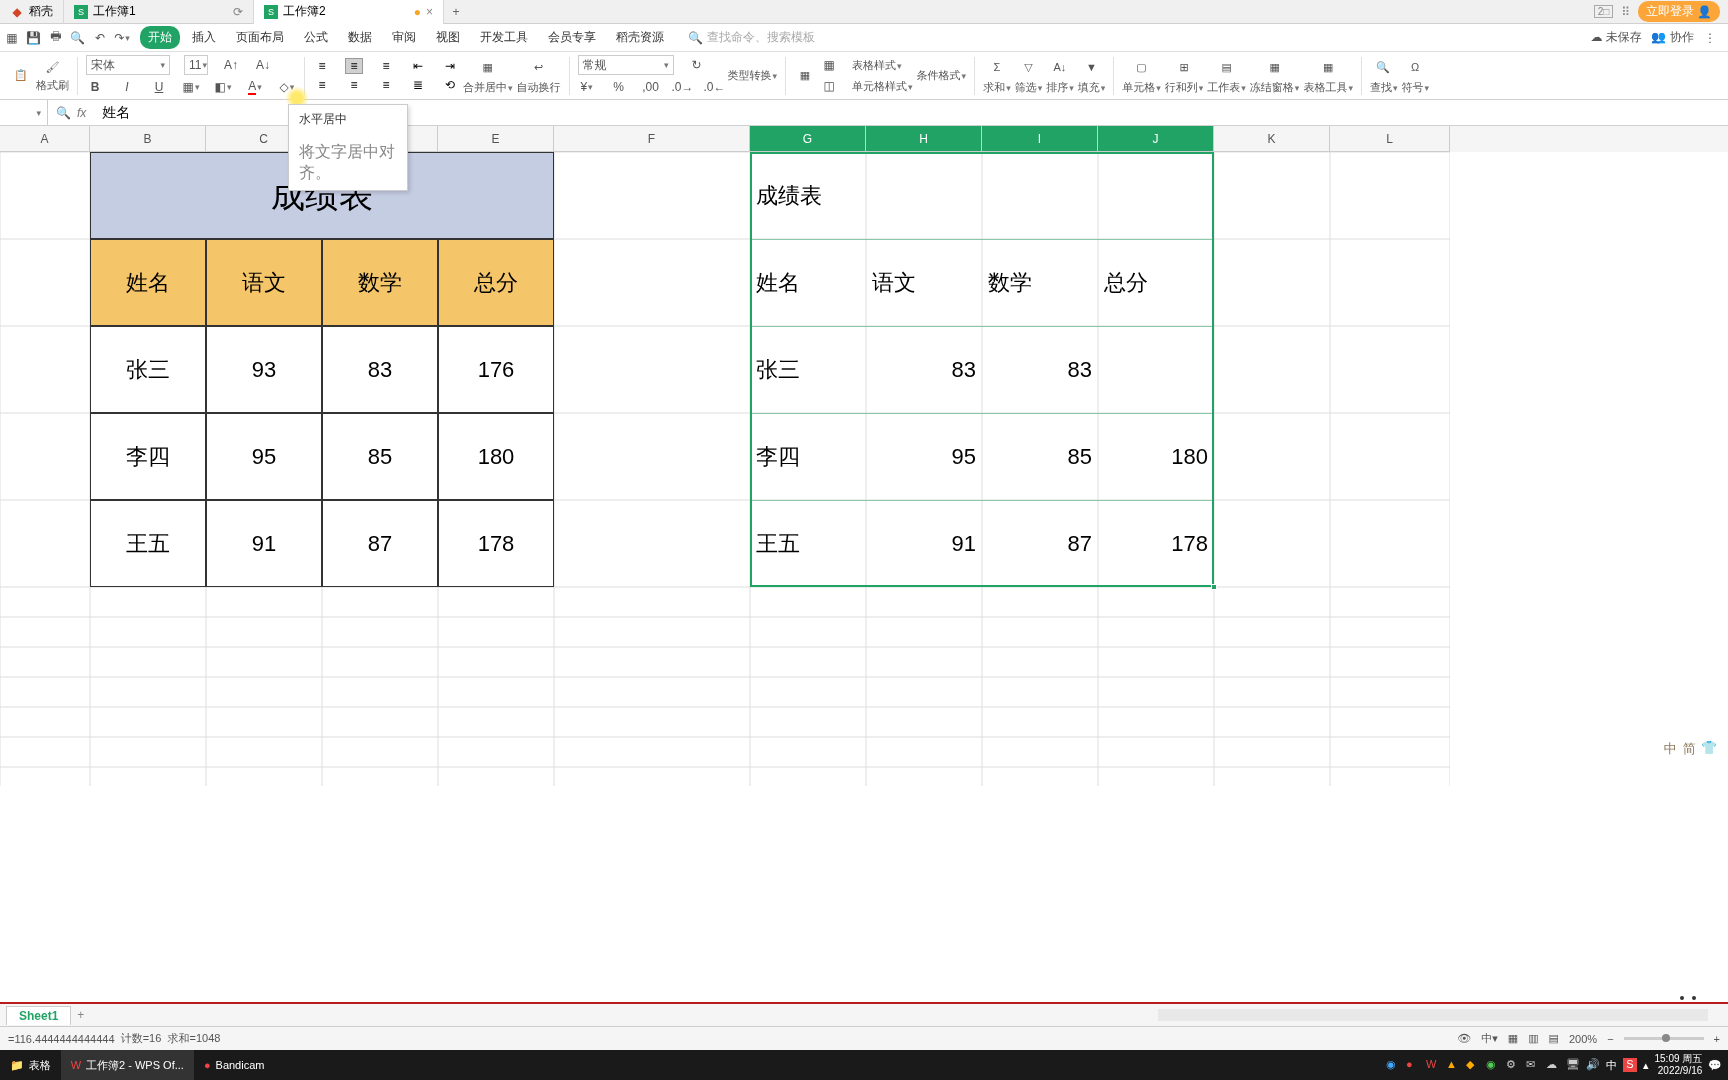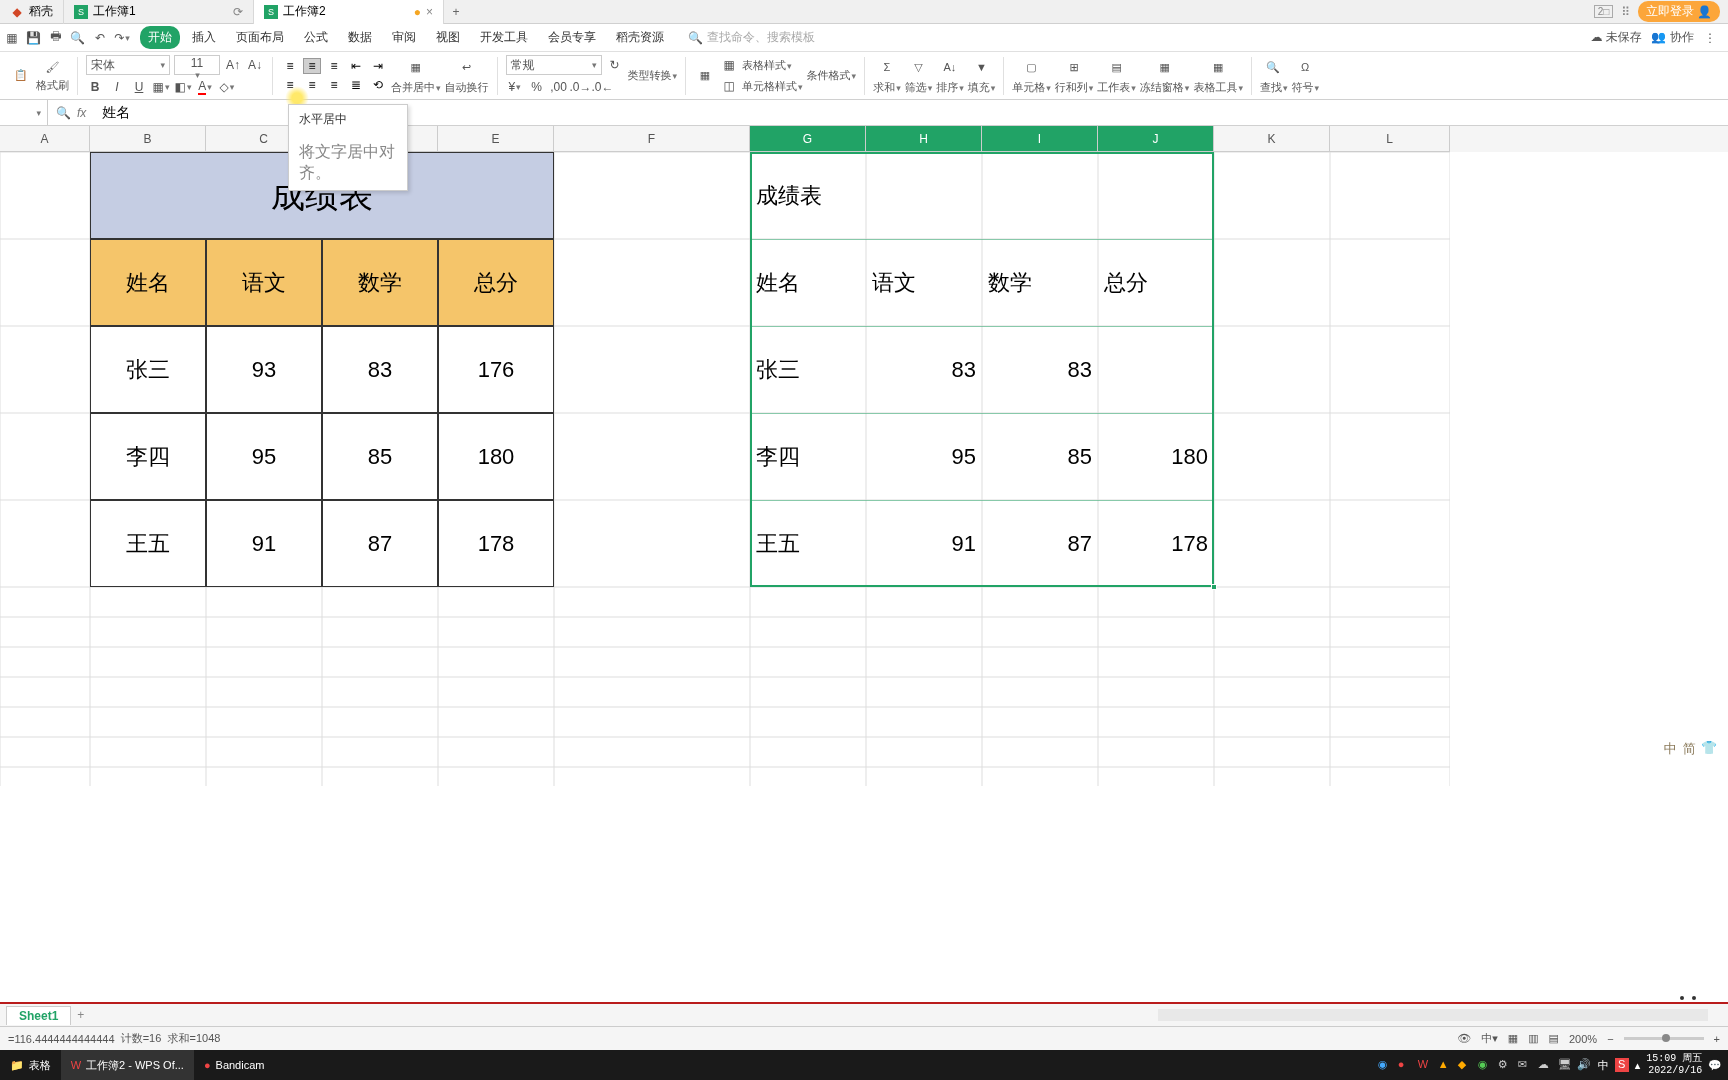--- a/index.html
+++ b/index.html
@@ -26,23 +26,23 @@
 
 
 .toolbar { height: 48px; display: flex; align-items: center; border-bottom: 1px solid #d0d0d0; padding: 0 4px; position: relative; }
 .tb-group { display: flex; align-items: center; gap: 4px; padding: 0 6px; height: 100%; }
 .tb-divider { width: 1px; height: 38px; background: #e0e0e0; margin: 0 2px; }
 .tb-stack { display: flex; flex-direction: column; align-items: center; gap: 2px; font-size: 11px; color: #555; }
 .tb-ico { width: 18px; height: 18px; display: inline-flex; align-items: center; justify-content: center; color: #555; }
 .tb-ico-lg { width: 22px; height: 22px; }
 .font-sel { border: 1px solid #ccc; height: 20px; padding: 0 4px; color: #555; display: flex; align-items: center; justify-content: space-between; }
 .font-name { width: 84px; }
-.font-size { width: 46px; flex-direction: column; }
+.font-size { width: 24px; }
 .tb-rows { display: flex; flex-direction: column; gap: 3px; }
-.tb-row { display: flex; gap: 4px; align-items: center; }
+.tb-row { display: flex; gap: 14px; align-items: center; }
 .tb-lbl { font-size: 11px; color: #555; }
 .drop { font-size: 9px; color: #777; margin-left: 1px; }
 .align-btn { width: 18px; height: 16px; display: inline-flex; align-items: center; justify-content: center; }
 .align-btn.active { background: #d0d0d0; border: 1px solid #999; }
 
 
 .tooltip-box { position: absolute; left: 288px; top: 104px; background: #fff; border: 1px solid #ccc; box-shadow: 2px 2px 4px rgba(0,0,0,.15); padding: 6px 10px; z-index: 50; font-size: 12px; width: 120px; }
 .tooltip-title { color: #333; margin-bottom: 14px; }
 .tooltip-desc { color: #888; font-size: 16px; }
 .cursor-highlight { position: absolute; left: 285px; top: 86px; width: 24px; height: 24px; background: radial-gradient(circle,#ffe96a 30%,rgba(255,233,106,0) 70%); border-radius: 50%; z-index: 49; pointer-events: none; }
@@ -77,21 +77,21 @@
 .status-right { margin-left: auto; display: flex; align-items: center; gap: 10px; }
 .zoom-track { width: 80px; height: 3px; background: #ccc; position: relative; }
 .zoom-knob { width: 8px; height: 8px; background: #888; position: absolute; left: 38px; top: -3px; border-radius: 50%; }
 
 
 .taskbar { position: absolute; bottom: 0; left: 0; right: 0; height: 30px; background: #1a1a1a; display: flex; align-items: center; color: #fff; font-size: 11px; }
 .tb-item { display: flex; align-items: center; gap: 5px; padding: 0 10px; height: 100%; }
 .tb-item.active { background: #333; }
 .tray { margin-left: auto; display: flex; align-items: center; gap: 6px; padding-right: 6px; }
 .tray-ico { width: 14px; height: 14px; }
-.clock { text-align: right; line-height: 1.2; font-size: 10px; font-family: Liberation Mono, monospace; }
+.clock { text-align: right; line-height: 1.2; font-size: 10px; }
 
 .mascot { position: absolute; right: 10px; bottom: 58px; width: 60px; height: 60px; }
 .chip { position: absolute; right: 10px; top: 740px; display: flex; gap: 6px; font-size: 13px; color: #8a7a5a; }
 
 svg { display: block; }
 </style>
 </head>
 <body>
 
 <div class="tabs-row">

